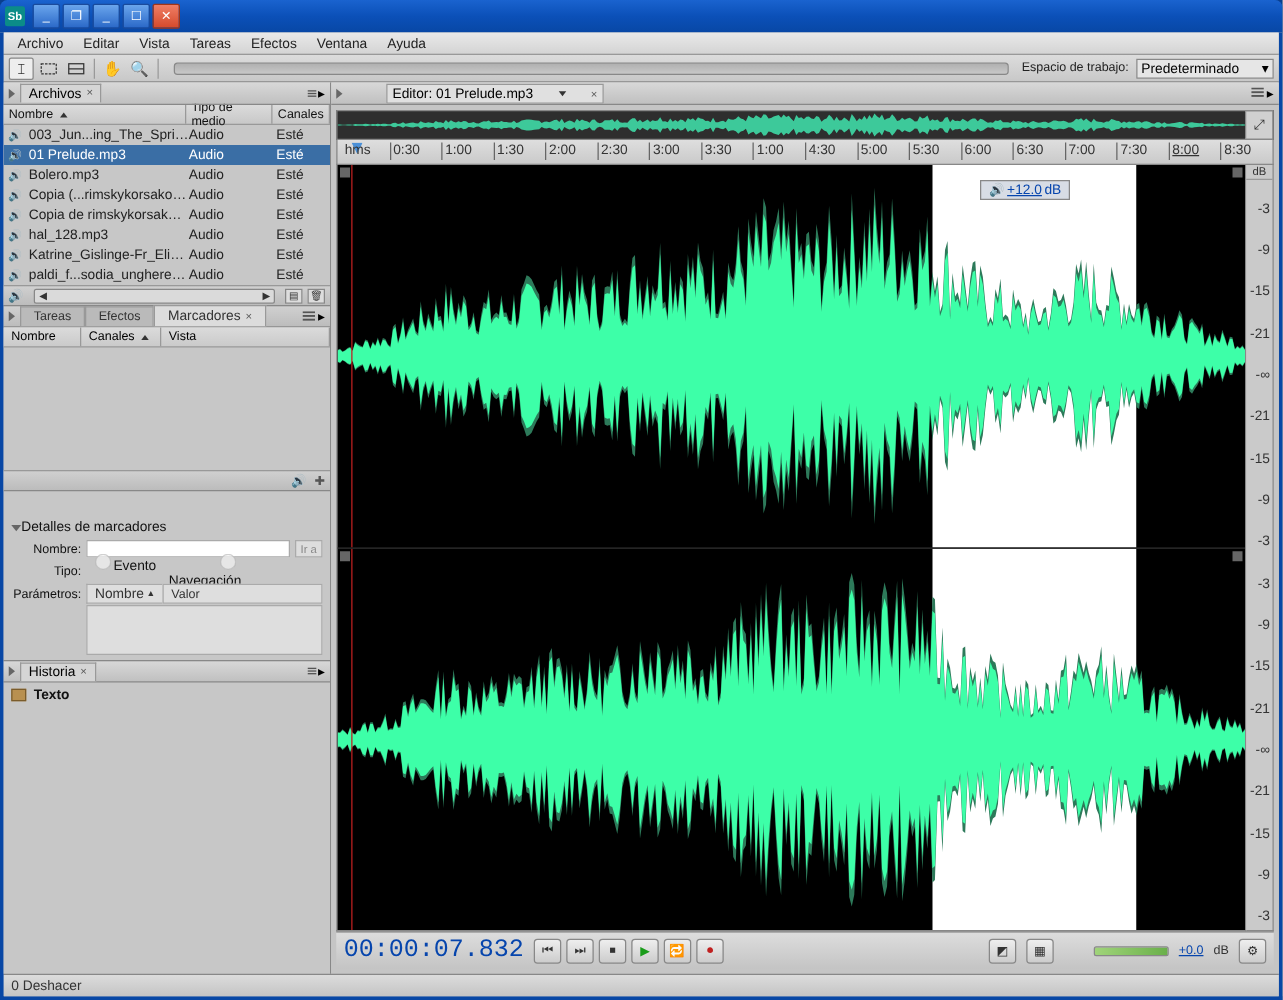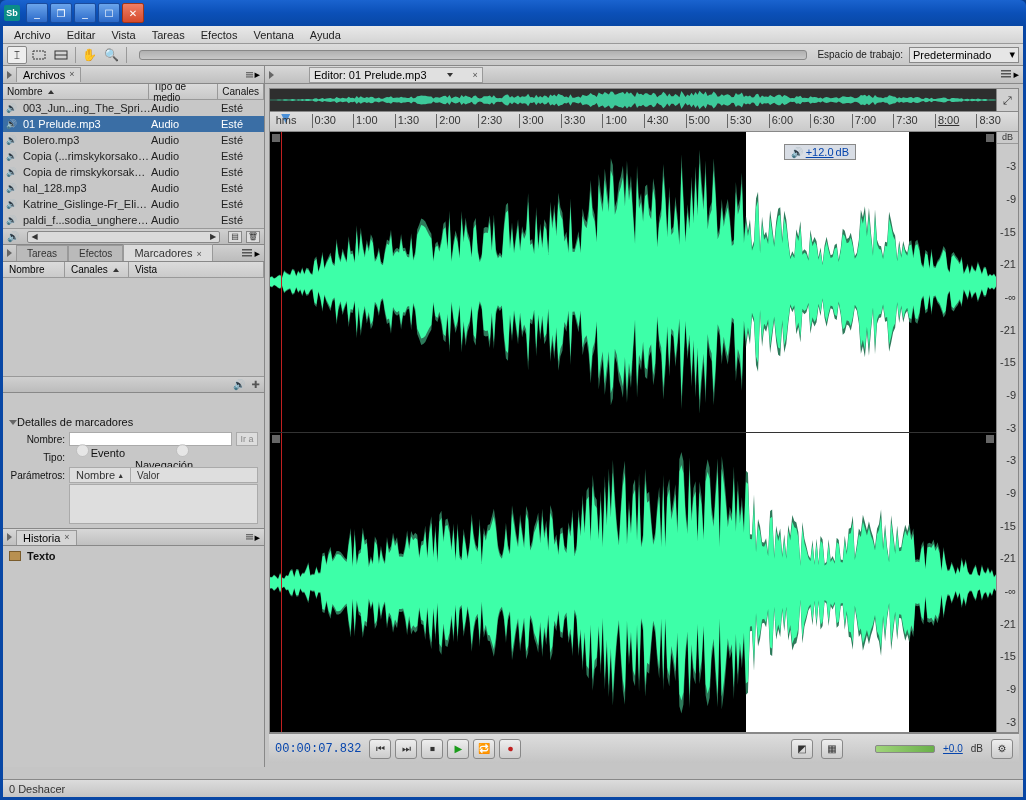--- a/index.html
+++ b/index.html
@@ -96,21 +96,21 @@
 .details .btn-row{display:flex;justify-content:center;margin-top:4px;}
 .details .btn-row button{padding:1px 14px;border:1px solid #888;background:linear-gradient(#e4e4e4,#c8c8c8);color:#888;font-size:10px;border-radius:3px;}
 
 
 .historia { flex:1; background:#c7c7c7; display:flex;flex-direction:column;min-height:0;}
 .historia .body{flex:1;padding:2px 6px;}
 .historia .body .item{display:flex;align-items:center;gap:6px;height:16px;font-size:10px;color:#111;font-weight:bold;}
 .historia .body .item .icon{width:12px;height:10px;background:#b89050;border:1px solid #7a5c2c;}
 
 
-.status { height:18px; background:linear-gradient(#dcdcdc,#c4c4c4);border-top:1px solid #888;display:flex;align-items:center;padding:0 6px;font-size:10px;color:#333;margin-top:12px;}
+.status { height:18px; background:linear-gradient(#dcdcdc,#c4c4c4);border-top:1px solid #888;display:flex;align-items:center;padding:0 6px;font-size:10px;color:#333;}
 
 
 .right { flex:1; display:flex; flex-direction: column; background:#c5c5c5; }
 
 
 .editor-hdr{height:18px;background:linear-gradient(#d8d8d8,#c0c0c0);border-bottom:1px solid #888;display:flex;align-items:center;padding:0 4px;gap:4px;}
 .editor-hdr .tri{width:0;height:0;border-top:4px solid transparent;border-bottom:4px solid transparent;border-left:5px solid #666;}
 .editor-hdr .etab{padding:1px 4px;font-size:10px;background:#e0e0e0;border:1px solid #999;display:flex;align-items:center;gap:20px;margin-left:31px;}
 .editor-hdr .etab .dd{width:0;height:0;border-left:3px solid transparent;border-right:3px solid transparent;border-top:4px solid #333;}
 .editor-hdr .etab .x{font-size:9px;color:#555;}
@@ -144,21 +144,21 @@
 .chan-marker.r{right:2px;}
 
 
 .db-ruler{width:22px;background:#cacaca;border:1px solid #888;border-left:none;border-top:none;font-size:9px;color:#333;display:flex;flex-direction:column;}
 .db-ruler .half{flex:1;position:relative;}
 .db-ruler .half .lbl{position:absolute;right:2px;}
 .db-ruler .hdr{height:12px;text-align:center;border-bottom:1px solid #999;font-size:9px;}
 
 
 .transport{height:30px;background:linear-gradient(#dddddd,#c4c4c4);border-top:1px solid #888;display:flex;align-items:center;padding:0 6px;gap:8px;}
-.transport .time{color:#0645ad;font-size:12px;font-family:'Courier New',monospace;}
+.transport .time{color:#0645ad;font-size:20px;font-family:'Courier New',monospace;}
 .transport .btns{display:flex;gap:4px;}
 .transport .btn{width:22px;height:20px;background:linear-gradient(#eee,#ccc);border:1px solid #888;border-radius:3px;display:flex;align-items:center;justify-content:center;font-size:10px;color:#333;}
 .transport .btn.play{color:#1a9c1a;}
 .transport .btn.rec{color:#c02020;}
 .transport .spacer{flex:1;}
 .transport .vol-trk{width:60px;height:8px;background:linear-gradient(to right,#a0d47a,#6ab04a);border:1px solid #888;border-radius:2px;position:relative;}
 .transport .vol-val{font-size:10px;color:#0645ad;text-decoration:underline;}
 .transport .unit{font-size:10px;color:#333;}
 
 

